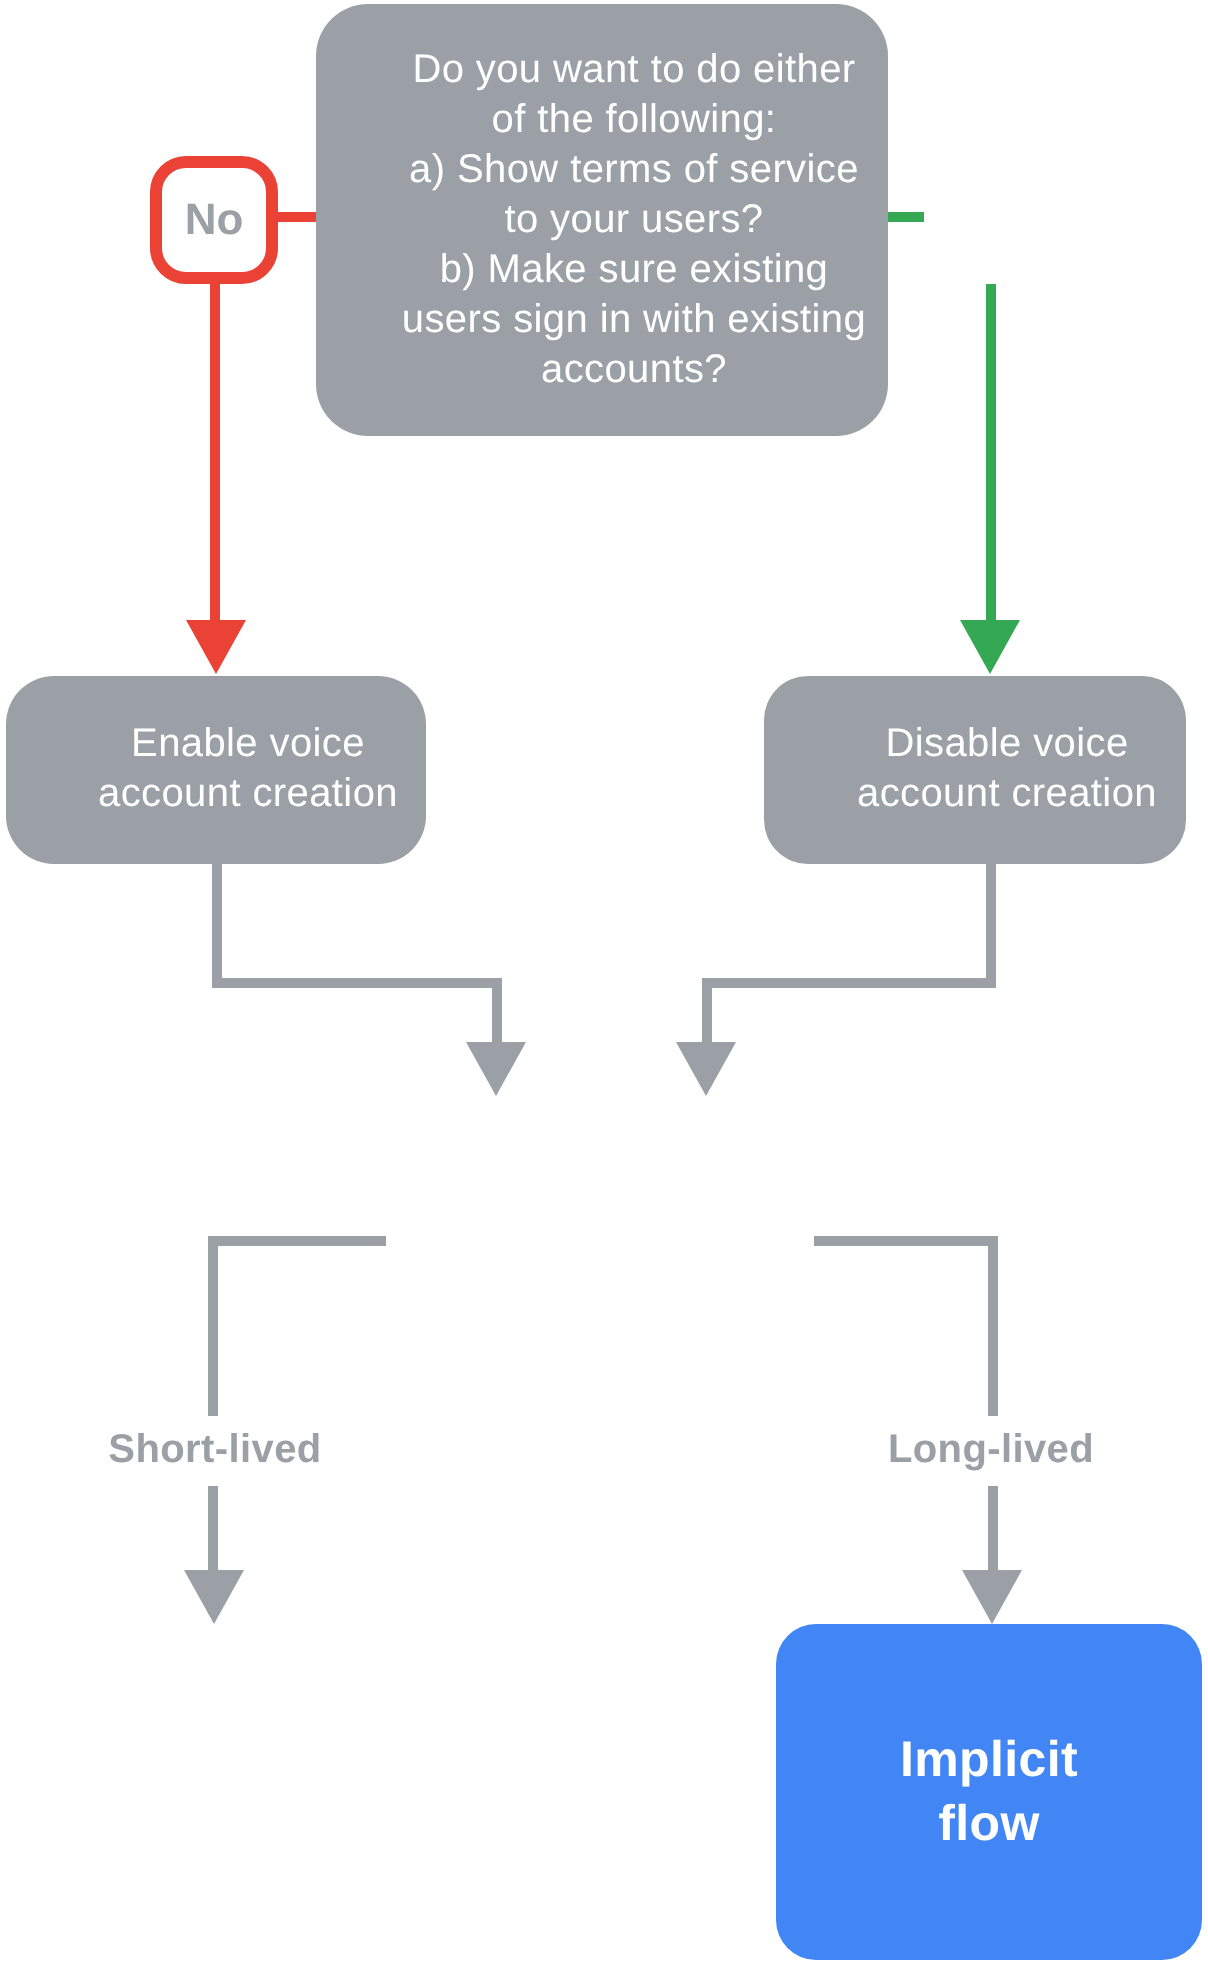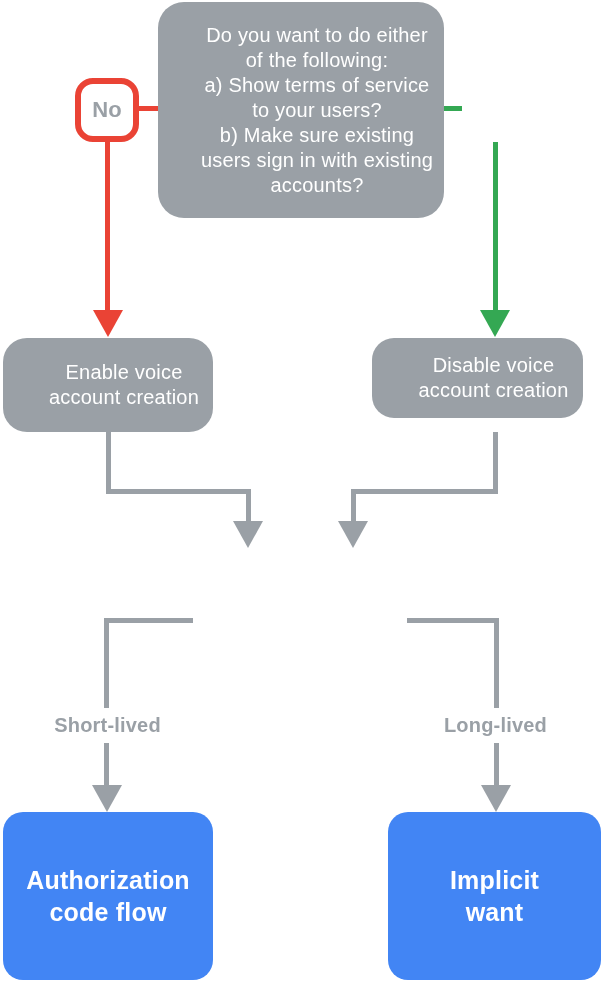--- a/index.html
+++ b/index.html
@@ -130,37 +130,33 @@
   <div class="badge no" style="left:75px; top:78px; width:64px; height:64px;text-align:right;">
     <span class="txt">No</span>
   </div>
 
 
   <div class="node gray-node" style="left:3px; top:338px; width:210px; height:94px;border-radius:24px;">
     <span class="txt">Enable voice
 account creation</span>
   </div>
 
-  <div class="node gray-node" style="left:372px; top:338px; width:211px; height:80px;">
+  <div class="node gray-node" style="left:382px; top:338px; width:211px; height:94px;">
     <span class="txt">Disable voice
 account creation</span>
   </div>
 
 
   <div class="branch-label" style="left:23px; top:708px; width:169px; height:35px;">
     <span class="txt">Short-lived</span>
   </div>
 
   <div class="branch-label" style="left:411px; top:708px; width:169px; height:35px;">
     <span class="txt">Long-lived</span>
   </div>
 
-  <div class="node blue-node" style="left:3px; top:812px; width:210px; height:168px;">
-    <span class="txt">Authorization
-code flow</span>
-  </div>
 
   <div class="node blue-node" style="left:388px; top:812px; width:213px; height:168px;">
     <span class="txt">Implicit
-want</span>
+flow</span>
   </div>
 
 </div>
 
 </body></html>

